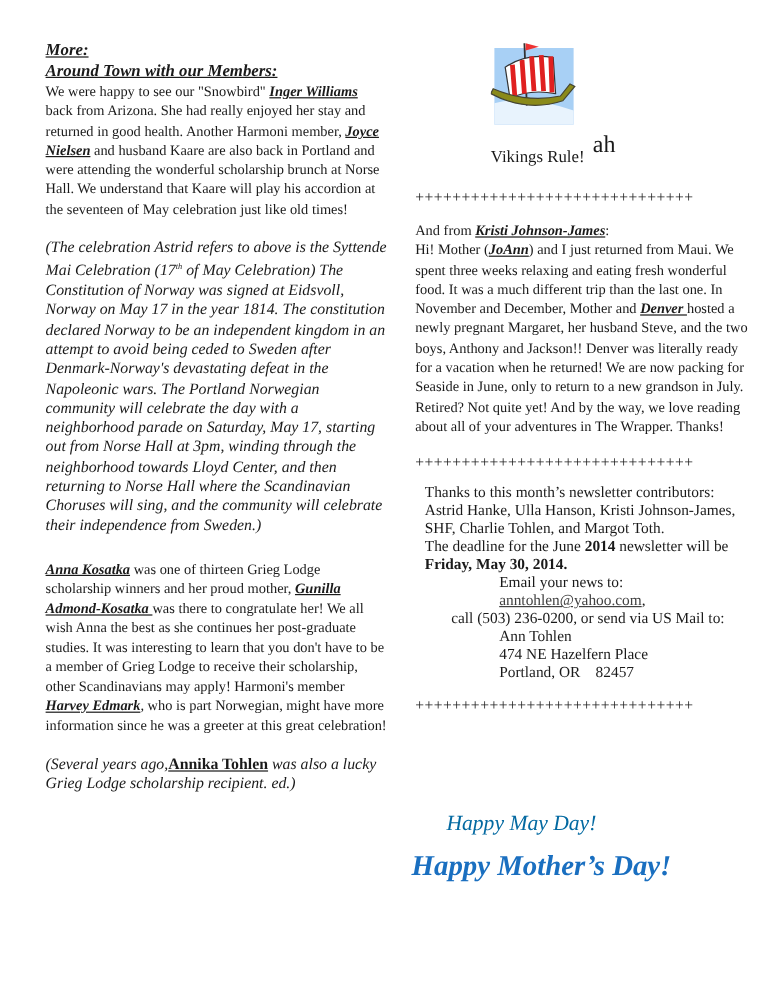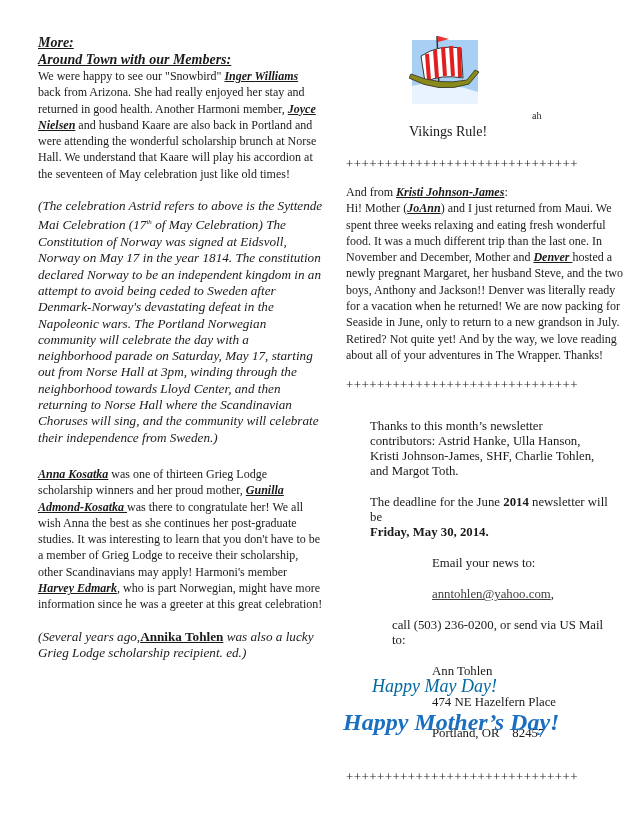--- a/index.html
+++ b/index.html
@@ -7,24 +7,24 @@
          font-family:"Liberation Serif","DejaVu Serif",serif; color:#1a1a1a; }
   .col { position:absolute; }
   .left { left:38px; top:34px; width:285px; }
   .right { left:346px; top:28px; width:280px; }
   .h { font-weight:bold; font-style:italic; text-decoration:underline; font-size:14px; line-height:17px; }
   .p { font-size:12px; line-height:16.3px; margin:0; }
   .it { font-style:italic; font-size:13.2px; line-height:16.3px; margin:0; }
   .nm { font-weight:bold; font-style:italic; text-decoration:underline; }
   .gap { height:16px; }
   .ship { position:absolute; left:409px; top:34px; width:72px; height:70px; }
-  .ah { position:absolute; left:532px; top:110px; font-size:10px; }
+  .ah { position:absolute; left:494px; top:110px; font-size:20px; }
   .vr { position:absolute; left:409px; top:124px; font-size:14px; }
   .plus { font-size:13px; letter-spacing:0.4px; white-space:nowrap; }
-  .small { font-size:12.8px; line-height:15px; margin:16px; }
+  .small { font-size:12.8px; line-height:15px; margin:0; }
   a.email { color:#404040; text-decoration:underline; }
   .may { position:absolute; left:372px; top:676px; font-size:18px; font-weight:normal; font-style:italic; color:#0369a1; }
   .mom { position:absolute; left:343px; top:709px; font-size:24px; font-weight:bold; font-style:italic; color:#1a6fc0; }
 </style>
 </head>
 <body>
 
 <div class="col left">
   <div class="h">More:</div>
   <div class="h">Around Town with our Members:</div>

